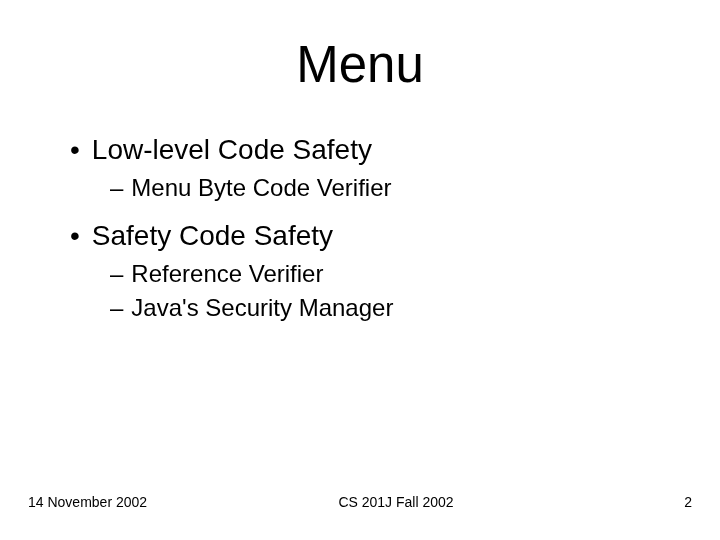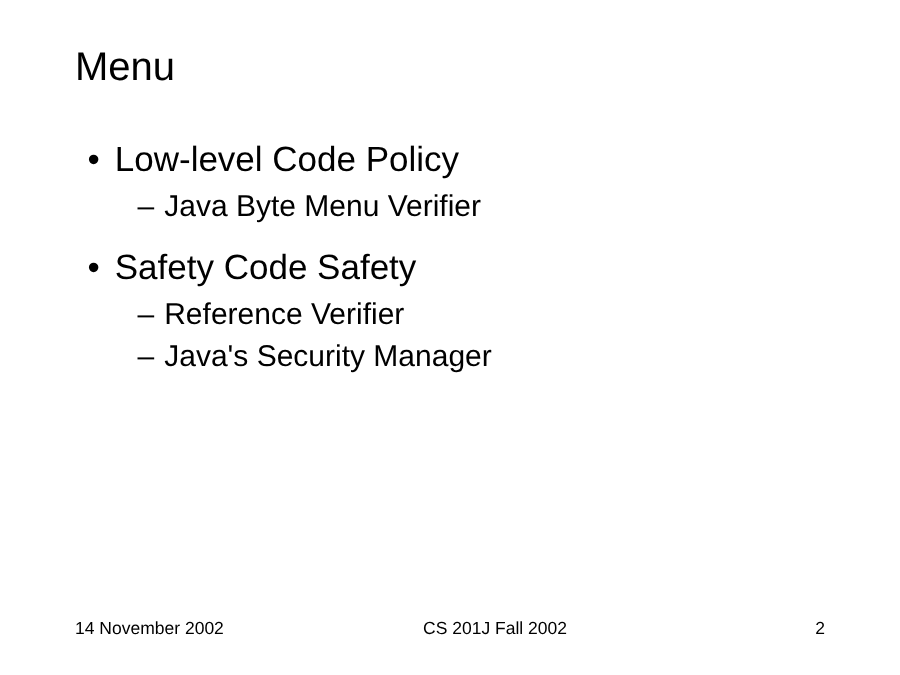--- a/index.html
+++ b/index.html
@@ -16,23 +16,23 @@
       position: relative;
       overflow: hidden;
     }
     .slide {
       width: 100%;
       height: 100%;
       padding: 30px 60px 0 60px;
       position: relative;
     }
     .title {
-      font-size: 32px;
+      font-size: 51px;
       font-weight: normal;
-      text-align: left;
+      text-align: center;
       margin-bottom: 40px;
       margin-top: 5px;
     }
     .content {
       padding-left: 10px;
     }
     .bullet-l1 {
       font-size: 28px;
       margin-bottom: 8px;
       display: flex;
@@ -54,21 +54,21 @@
       flex-shrink: 0;
     }
     .group-gap {
       margin-top: 18px;
     }
     .footer {
       position: absolute;
       bottom: 30px;
       left: 0;
       right: 0;
-      padding: 0 60px;
+      padding: 0 28px;
       display: flex;
       justify-content: space-between;
       font-size: 14px;
     }
     .footer-left {
       text-align: left;
     }
     .footer-center {
       text-align: center;
       position: absolute;
@@ -84,26 +84,26 @@
 <body>
 
 <div class="slide">
 
   <h1 class="title">Menu</h1>
 
   <div class="content">
 
     <div class="bullet-l1">
       <span class="marker">•</span>
-      <span>Low-level Code Policy</span>
+      <span>Low-level Code Safety</span>
     </div>
 
     <div class="bullet-l2">
       <span class="marker">–</span>
-      <span>Java Byte Menu Verifier</span>
+      <span>Menu Byte Code Verifier</span>
     </div>
 
     <div class="bullet-l1 group-gap">
       <span class="marker">•</span>
       <span>Safety Code Safety</span>
     </div>
 
     <div class="bullet-l2">
       <span class="marker">–</span>
       <span>Reference Verifier</span>

